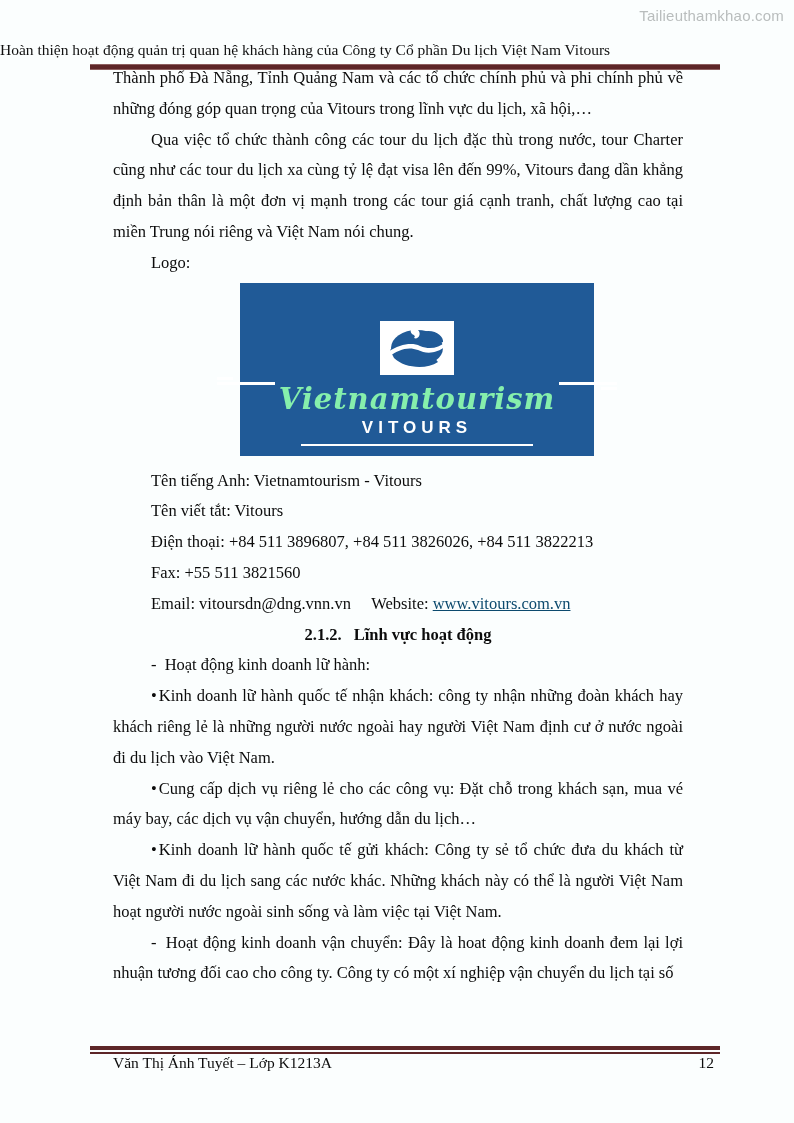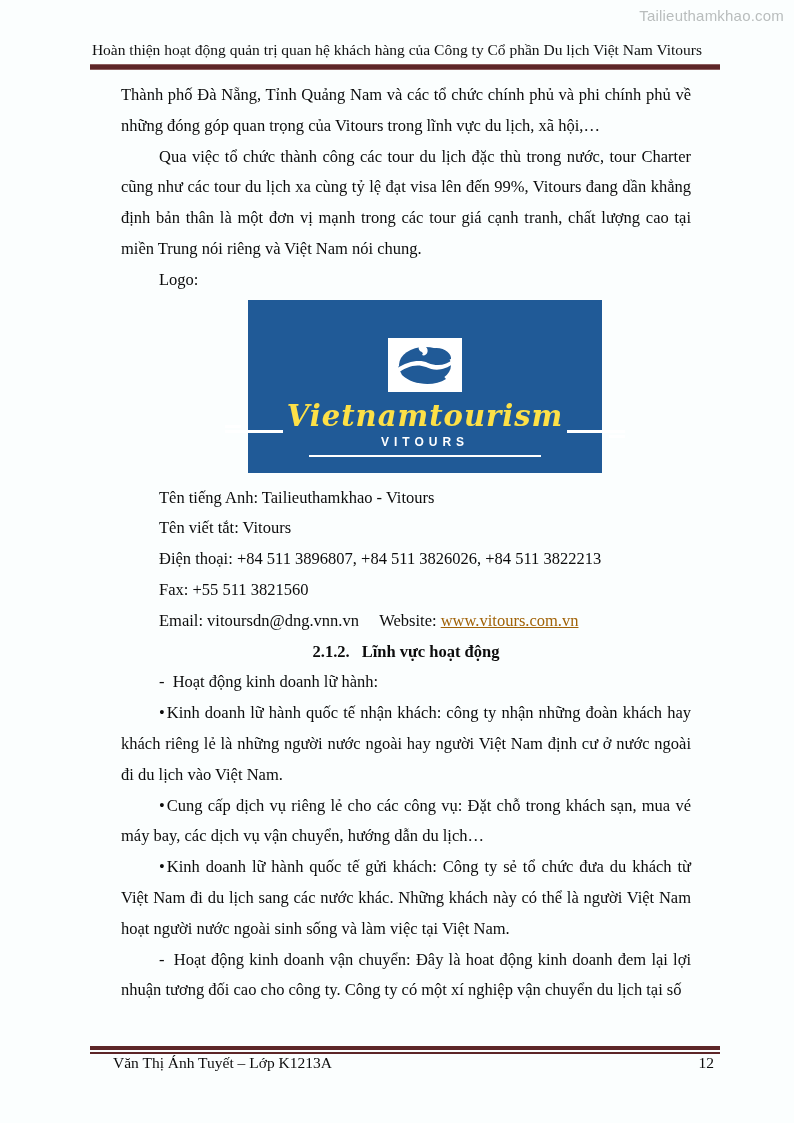--- a/index.html
+++ b/index.html
@@ -14,67 +14,67 @@
   .page{position:absolute;inset:0;padding-left:26px;}
 
   .watermark{
     position:absolute;top:7px;right:10px;
     font-family:"Liberation Sans", sans-serif;
     font-size:15px;color:#b9bdbd;letter-spacing:.2px;
   }
 
   .header-title{
     position:absolute;top:41px;left:0;right:0;
-    text-align:center;font-size:15.5px;color:#111;
+    text-align:left;font-size:15.5px;color:#111;
   }
   .header-rule{
     position:absolute;top:64px;left:90px;width:630px;height:6px;
     background:linear-gradient(180deg,#8c5f5f 0 1px,#5d2628 1px 5px,#8c5f5f 5px 6px);
   }
 
   .content{
-    position:absolute;top:80px;left:113px;width:570px;
-    font-size:16.5px;line-height:30.8px;margin-left:8px;
+    position:absolute;top:63px;left:113px;width:570px;
+    font-size:16.5px;line-height:30.8px;
   }
   .para{margin:0;text-align:justify;}
   .para.indent{text-indent:38px;}
   .para .marker{letter-spacing:2px;}
 
   .logo-box{
     width:354px;height:173px;
     margin:4px 0 10px 127px;
     background:#205a97;
     display:flex;flex-direction:column;align-items:center;
     line-height:normal;text-indent:0;
   }
   .emblem{
     margin-top:38px;width:74px;height:54px;background:#ffffff;
     display:flex;align-items:center;justify-content:center;
   }
   .script-row{
-    margin-top:7px;display:flex;align-items:flex-end;gap:4px;color:#fde047;
+    margin-top:7px;display:flex;align-items:flex-start;gap:4px;color:#86efac;
   }
   .flourish{width:58px;height:3px;background:#ffffff;position:relative;}
   .flourish:before{content:"";position:absolute;width:16px;height:3px;background:#fff;top:-5px;}
   .flourish.left:before{left:0;}
   .flourish.right:before{right:0;top:5px;}
   .script-text{
     font-family:"DejaVu Serif", serif;
     font-style:italic;font-weight:bold;
     font-size:29px;letter-spacing:1px;white-space:nowrap;
   }
   .vitours-text{
     margin-top:2px;color:#ffffff;
     font-family:"Liberation Sans", sans-serif;
-    font-weight:bold;font-size:12px;letter-spacing:5px;
+    font-weight:bold;font-size:17px;letter-spacing:5px;
   }
   .logo-underline{margin-top:6px;width:232px;height:2px;background:#ffffff;}
 
   .contact-line{margin:0;padding-left:38px;text-align:left;}
-  .link{color:#a16207;}
+  .link{color:#0c4a6e;}
 
   .section-heading{margin:0;font-weight:bold;font-size:16.5px;text-align:center;}
   .section-heading .num{margin-right:12px;}
 
   .footer-rule{
     position:absolute;top:1046px;left:90px;width:630px;height:8px;
   }
   .footer-rule .thick{height:4px;background:#5d2628;}
   .footer-rule .gap{height:2px;}
   .footer-rule .thin{height:1.6px;background:#5d2628;}
@@ -111,21 +111,21 @@
       </div>
       <div class="script-row">
         <span class="flourish left"></span>
         <span class="script-text">Vietnamtourism</span>
         <span class="flourish right"></span>
       </div>
       <div class="vitours-text">VITOURS</div>
       <div class="logo-underline"></div>
     </div>
 
-    <p class="para contact-line">Tên tiếng Anh: Tailieuthamkhao - Vitours</p>
+    <p class="para contact-line">Tên tiếng Anh: Vietnamtourism - Vitours</p>
     <p class="para contact-line">Tên viết tắt: Vitours</p>
     <p class="para contact-line">Điện thoại: +84 511 3896807,  +84 511 3826026, +84 511 3822213</p>
     <p class="para contact-line">Fax: +55 511 3821560</p>
     <p class="para contact-line">
       <span>Email: vitoursdn@dng.vnn.vn</span>
       <span>&nbsp;&nbsp;&nbsp;</span>
       <span>Website:</span>
       <a class="link" href="#">www.vitours.com.vn</a>
     </p>
 

